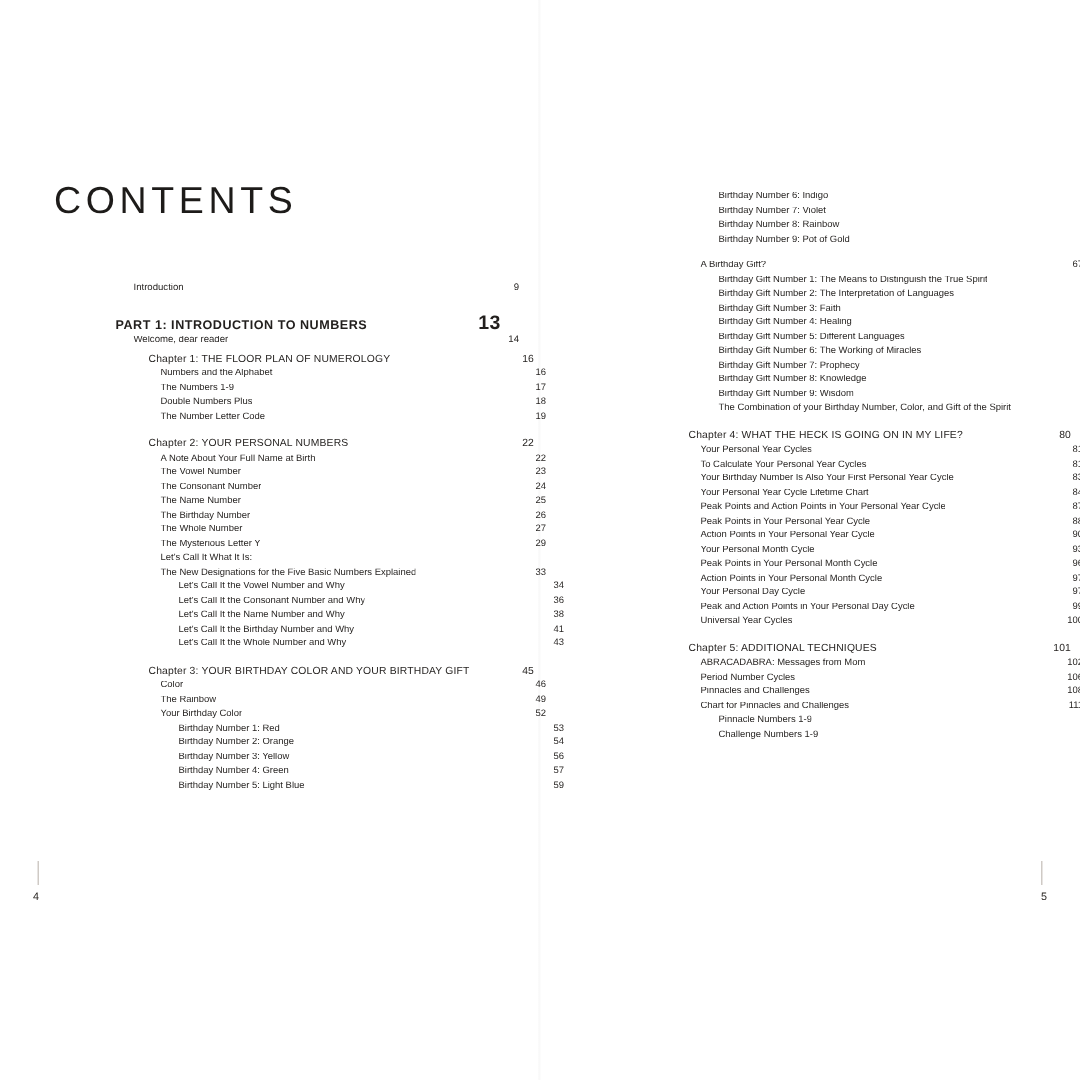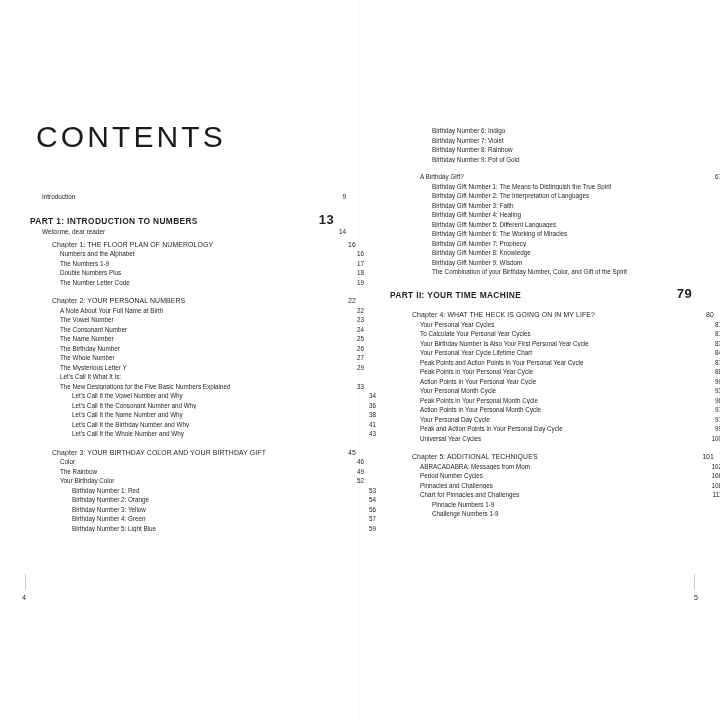--- a/index.html
+++ b/index.html
@@ -42,30 +42,31 @@
   }
   .gutter {
     position: absolute;
     left: 359px;
     top: 0;
     width: 2px;
     height: 720px;
     background: linear-gradient(to right, rgba(0,0,0,0.035), rgba(0,0,0,0.0));
   }
   .contents-title {
-    font-size: 30px;
+    font-size: 25px;
     letter-spacing: 3.1px;
     font-weight: 400;
     color: #1d1b19;
     margin: 0 0 40px 6px;
     font-family: "Liberation Sans", sans-serif;
   }
   .toc {
     font-size: 6.3px;
     line-height: 1.05;
+    margin-left: 47px;
   }
   .row {
     display: flex;
     align-items: baseline;
     width: 100%;
     position: relative;
     margin-bottom: 2.9px;
   }
   .row .label {
     white-space: nowrap;
@@ -314,24 +315,20 @@
             <span class="pg">76</span>
           </div>
           <div class="row lvl-2">
             <span class="label">Birthday Gift Number 9: Wisdom</span>
             <span class="pg">77</span>
           </div>
           <div class="row lvl-2">
             <span class="label">The Combination of your Birthday Number, Color, and Gift of the Spirit</span>
             <span class="pg">78</span>
           </div>
-          <div class="row lvl-part gap-top">
-            <span class="label">PART II: YOUR TIME MACHINE</span>
-            <span class="pg">79</span>
-          </div>
           <div class="row lvl-chapter gap-top">
             <span class="label">Chapter 4: WHAT THE HECK IS GOING ON IN MY LIFE?</span>
             <span class="pg">80</span>
           </div>
           <div class="row lvl-1">
             <span class="label">Your Personal Year Cycles</span>
             <span class="pg">81</span>
           </div>
           <div class="row lvl-1">
             <span class="label">To Calculate Your Personal Year Cycles</span>

